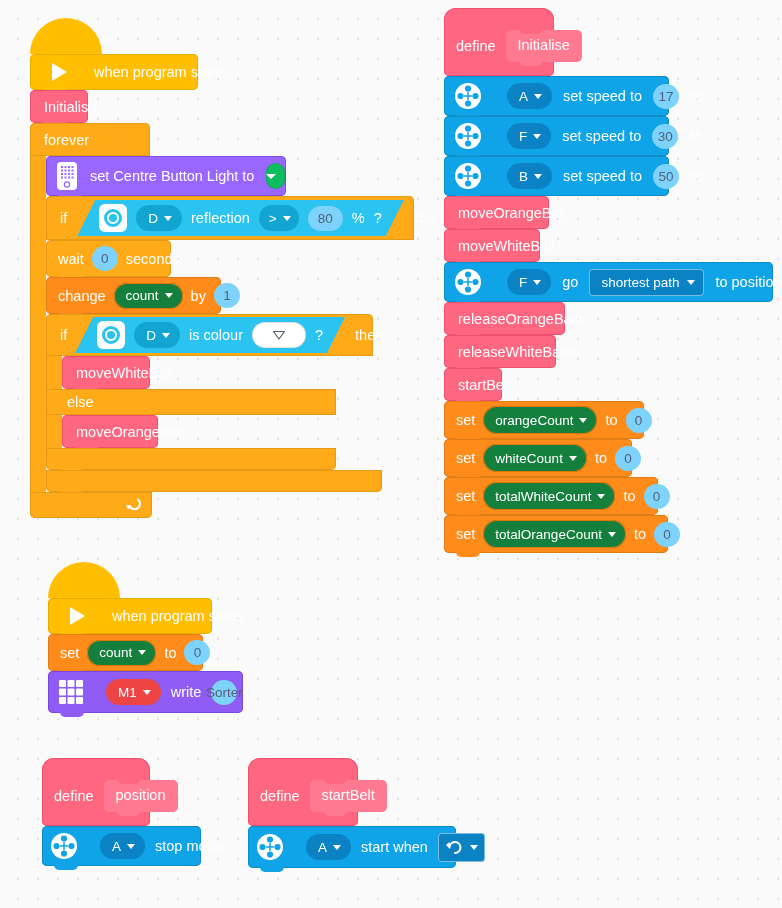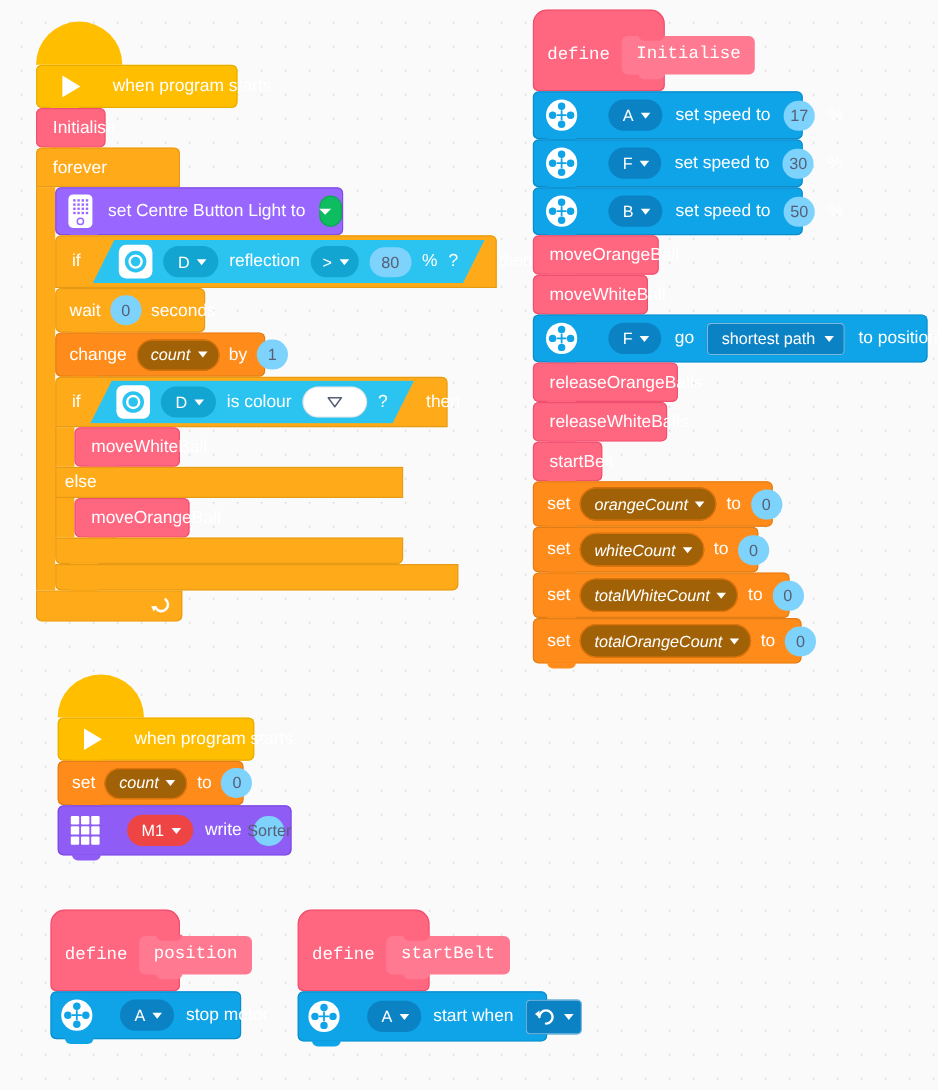--- a/index.html
+++ b/index.html
@@ -65,21 +65,21 @@
     border-top:9.5px solid transparent;
     border-bottom:9.5px solid transparent;
   }
   .divider{width:1px;height:26px;background:rgba(255,255,255,.35);margin-right:14px;}
 
   
   .define-hat{
     position:relative;
     border-radius:12px 12px 5px 5px;
     padding:22px 12px 14px 12px;
-    display:flex;align-items:center;gap:10px;font-family:Liberation Mono, monospace;
+    display:flex;align-items:center;gap:10px;
   }
   .proto{
     background:#FF7A91;
     border-radius:5px;
     padding:7px 12px 9px 12px;
     position:relative;
     font-size:14.5px;
   }
   .proto:before{
     content:"";position:absolute;left:14px;top:-1px;width:22px;height:5px;
@@ -111,21 +111,21 @@
     box-sizing:border-box;
   }
   .dd{
     border-radius:14px;height:26px;
     display:flex;align-items:center;gap:6px;
     padding:0 10px 0 12px;font-size:13.5px;color:#fff;
     box-sizing:border-box;
   }
   .dd-motor{background:#0B82C4;}
   .dd-sensor{background:#13A5D1;}
-  .dd-var{background:#a16207;box-shadow:inset 0 0 0 1px #E2740C;font-style:italic;}
+  .dd-var{background:#15803d;box-shadow:inset 0 0 0 1px #E2740C;}
   .dd-light{background:#ef4444;}
   .dd-rect{
     border-radius:4px;height:27px;background:#0B82C4;
     box-shadow:inset 0 0 0 1px rgba(255,255,255,.45);
     display:flex;align-items:center;gap:8px;padding:0 9px 0 12px;
     font-size:13.5px;color:#fff;box-sizing:border-box;
   }
   .caret{
     width:0;height:0;
     border-left:5px solid transparent;border-right:5px solid transparent;
@@ -312,21 +312,21 @@
 
                   <div style="display:flex;">
                     <div style="width:16px;background:#FFAB19;box-shadow:inset 1px 0 0 #E59B16;"></div>
                     <div style="flex:1;">
                       <div class="blk c-custom call notch" style="width:88px;">
                         <span class="lbl">moveWhiteBall</span>
                       </div>
                     </div>
                   </div>
 
-                  <div class="blk c-control" style="width:290px;height:26px;padding-left:8px;border-radius:0;">
+                  <div class="blk c-control" style="width:290px;height:26px;padding-left:21px;border-radius:0;">
                     <span class="kw">else</span>
                   </div>
                   <div style="display:flex;">
                     <div style="width:16px;background:#FFAB19;box-shadow:inset 1px 0 0 #E59B16;"></div>
                     <div style="flex:1;">
                       <div class="blk c-custom call notch" style="width:96px;">
                         <span class="lbl">moveOrangeBall</span>
                       </div>
                     </div>
                   </div>

